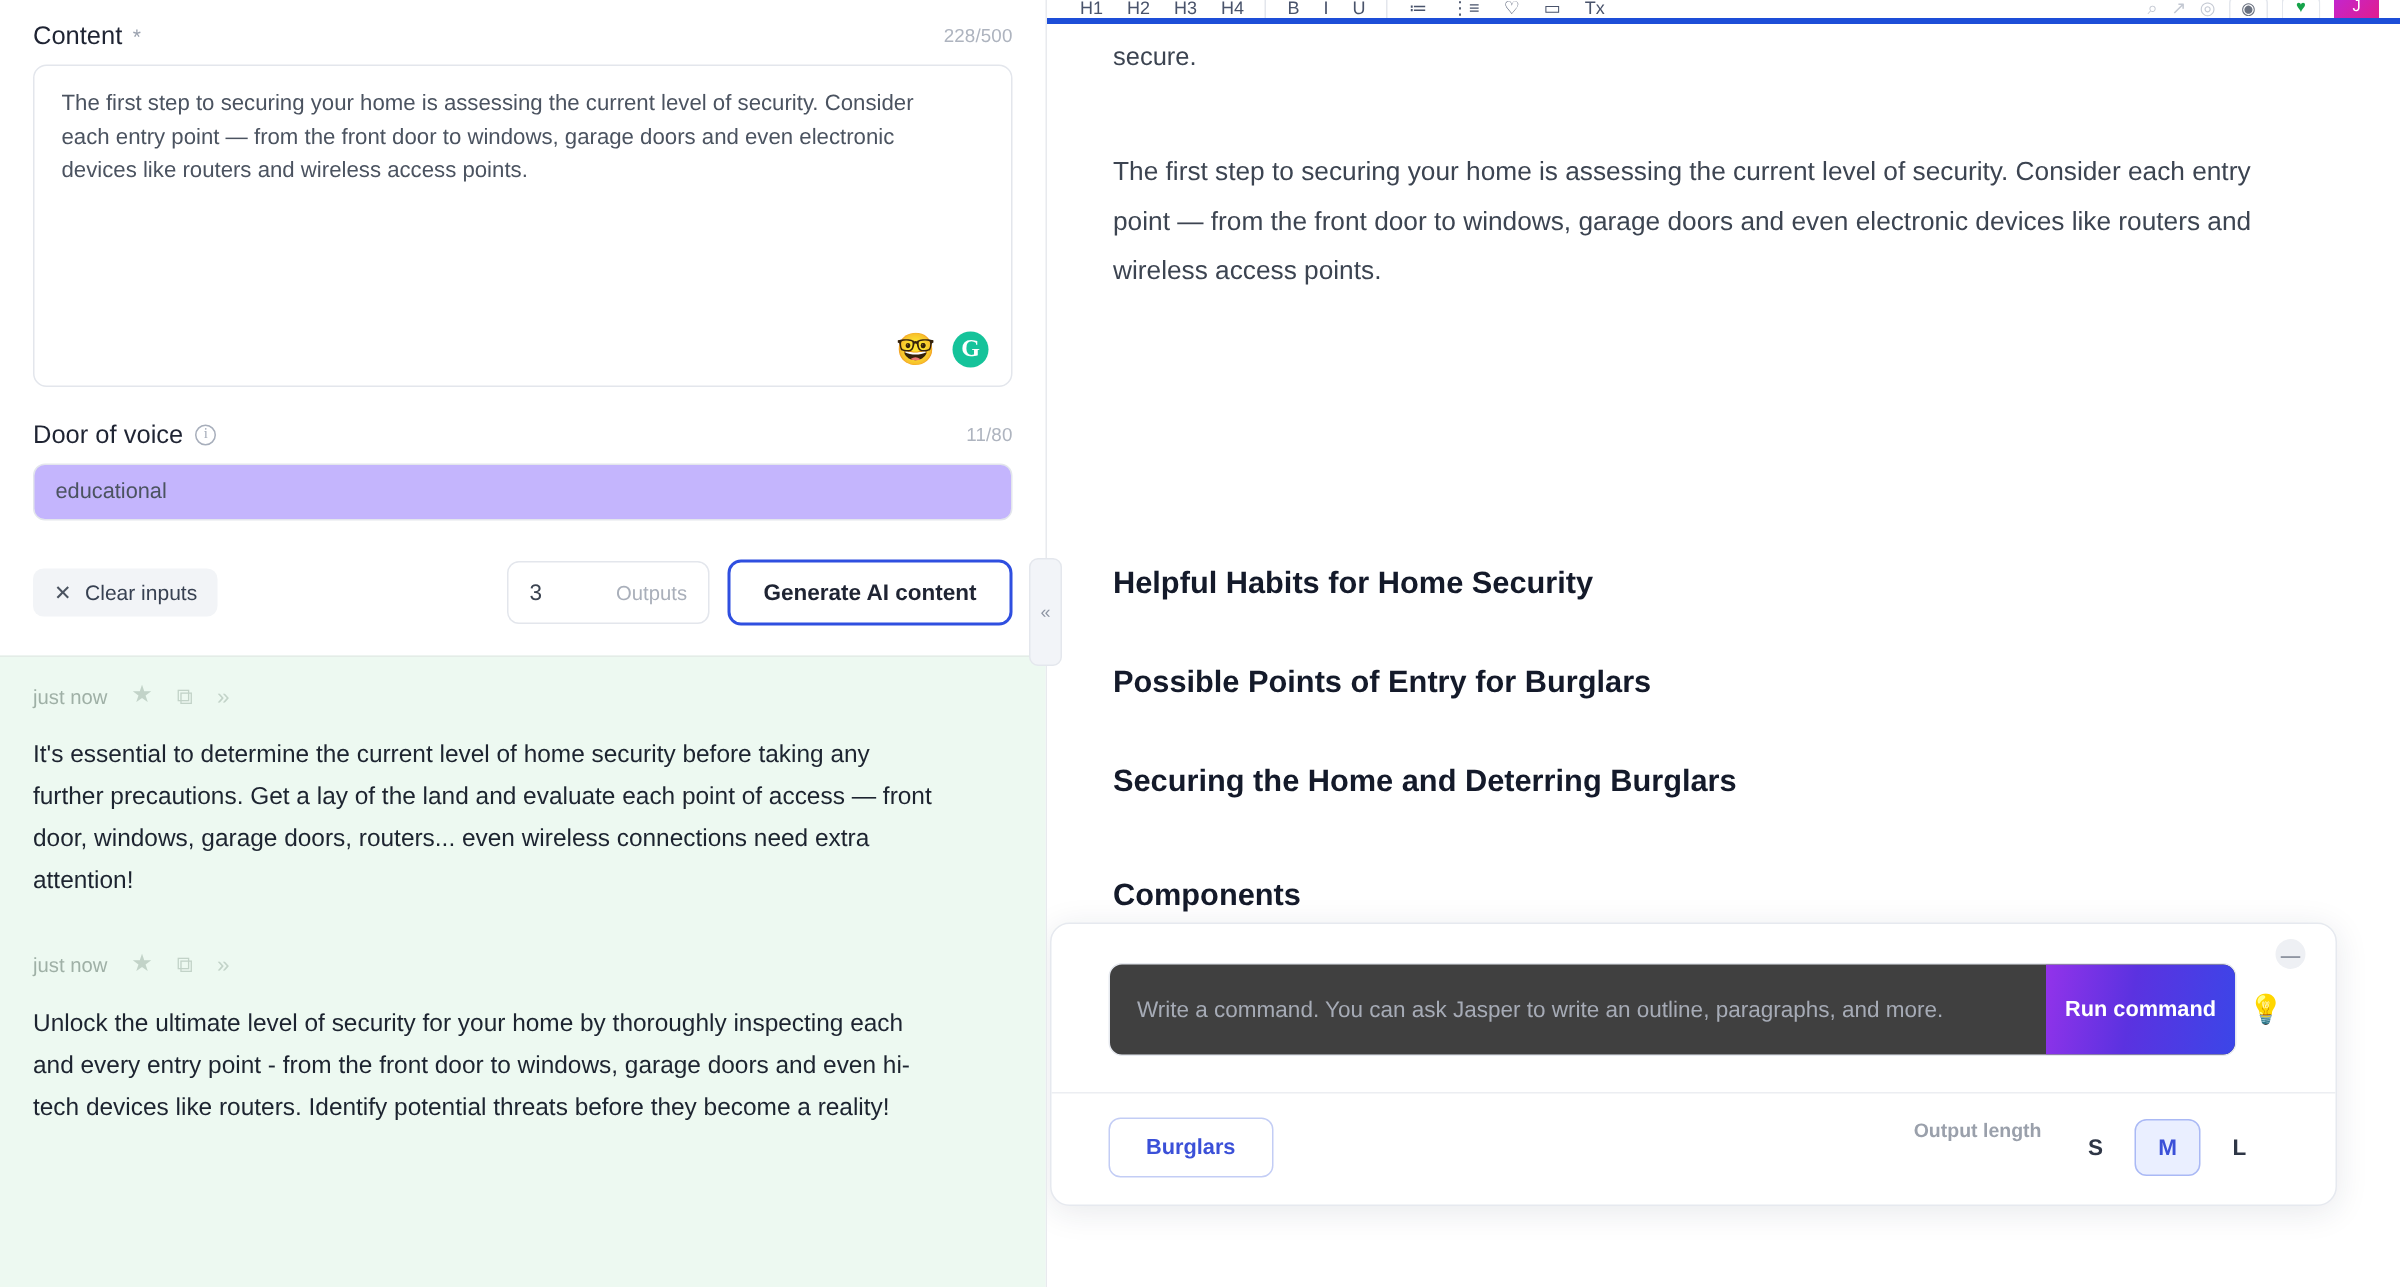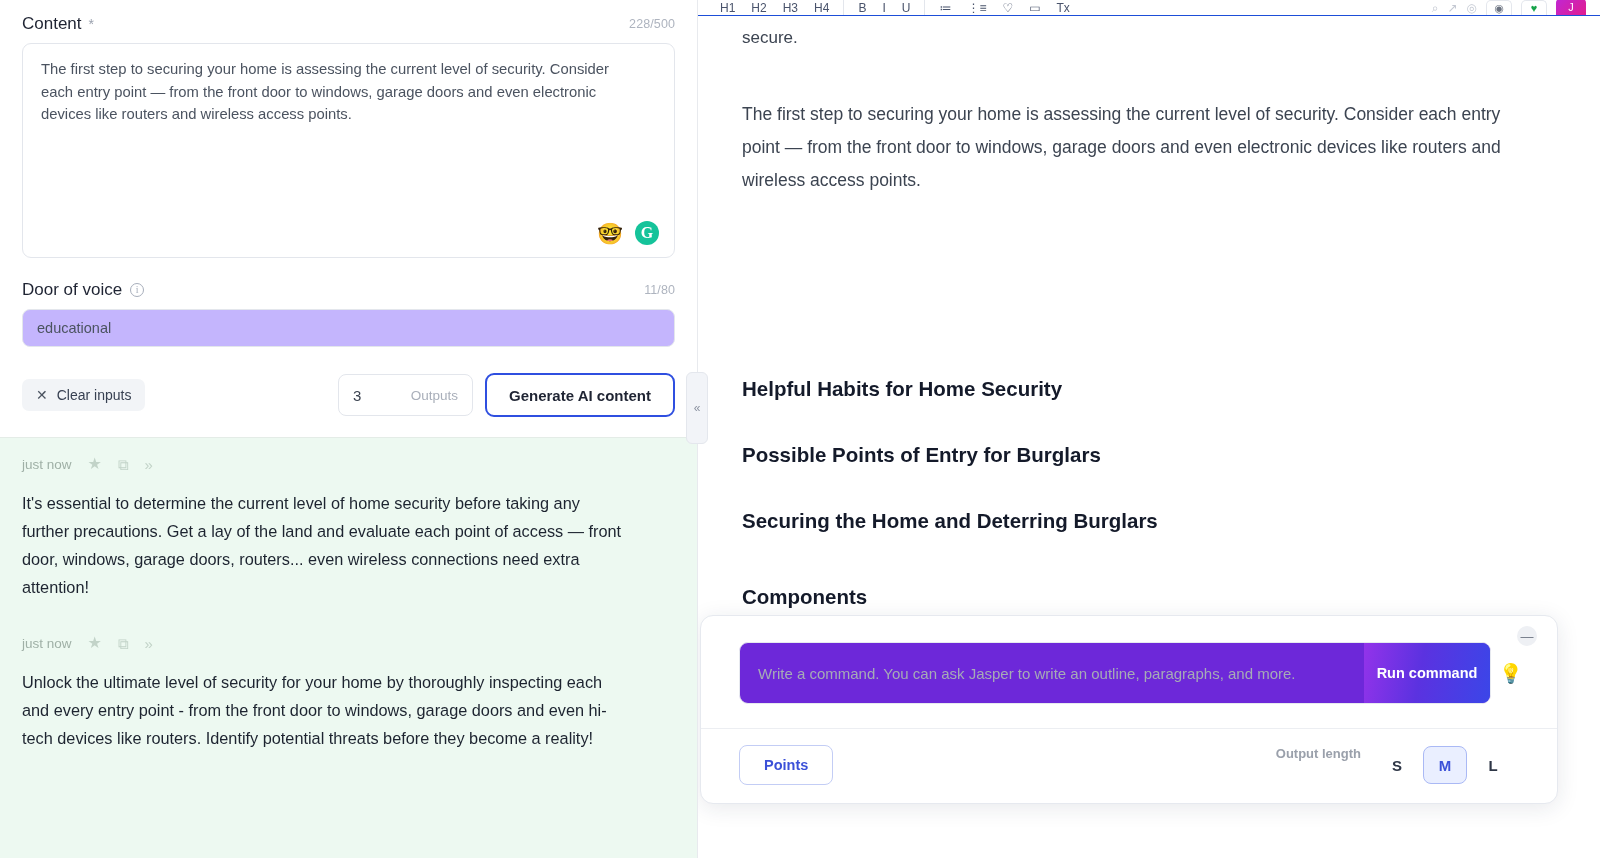--- a/index.html
+++ b/index.html
@@ -124,21 +124,21 @@
     display: flex; align-items: center; justify-content: center;
     color: #8d94a2; font-size: 12px; cursor: pointer; z-index: 20;
   }
 
   
   #right-panel {
     flex: 1; height: 858px; position: relative; background: #fff;
     display: flex; flex-direction: column; overflow: hidden;
   }
   #toolbar {
-    height: 16px; border-bottom: 1px solid #1d4ed8;
+    height: 16px; border-bottom: 4px solid #1d4ed8;
     display: flex; align-items: flex-end; padding: 0 14px 0 8px;
     overflow: hidden; flex-shrink: 0;
   }
   .tb-group { display: flex; align-items: flex-end; gap: 16px; padding: 0 14px; }
   .tb-sep { width: 1px; height: 15px; background: #e3e6ec; }
   .tb-ic {
     font-size: 12px; color: #49536b; line-height: 13px;
     cursor: pointer; white-space: nowrap;
   }
   .tb-right { margin-left: auto; display: flex; align-items: flex-end; gap: 9px; }
@@ -180,21 +180,21 @@
   #command-bar {
     position: absolute; left: 2px; right: 42px; bottom: 54px;
     background: #fff; border: 1px solid #e6e9ef;
     border-radius: 13px; box-shadow: 0 4px 22px rgba(25,35,70,.10);
     z-index: 30;
   }
   .cb-top { padding: 26px 26px 24px 38px; position: relative; display: flex; }
   .cb-input-wrap {
     flex: 1; border: 1px solid #e6e9ef; border-radius: 9px;
     height: 62px; display: flex; align-items: stretch; overflow: hidden;
-    background: #6d28d9;
+    background: #404040;
   }
   .cb-placeholder {
     flex: 1; display: flex; align-items: center;
     padding: 0 18px; font-size: 15px; color: #a6abb6;
   }
   .run-btn {
     width: 126px;
     background: linear-gradient(100deg,#9333ea 0%,#5b32e0 45%,#3b46e8 100%);
     color: #fff; font-size: 14.5px; font-weight: bold;
     display: flex; align-items: center; justify-content: center;
@@ -351,21 +351,21 @@
     <div id="command-bar">
       <div class="cb-top">
         <div class="cb-input-wrap">
           <div class="cb-placeholder">Write a command. You can ask Jasper to write an outline, paragraphs, and more.</div>
           <div class="run-btn">Run command</div>
         </div>
         <div class="bulb">💡</div>
         <div class="cb-minimize">—</div>
       </div>
       <div class="cb-bottom">
-        <div class="compose-btn">Points</div>
+        <div class="compose-btn">Burglars</div>
         <div class="len-group">
           <span class="len-label">Output length</span>
           <span class="len-opt">S</span>
           <span class="len-opt active">M</span>
           <span class="len-opt">L</span>
         </div>
       </div>
     </div>
 
   </div>

